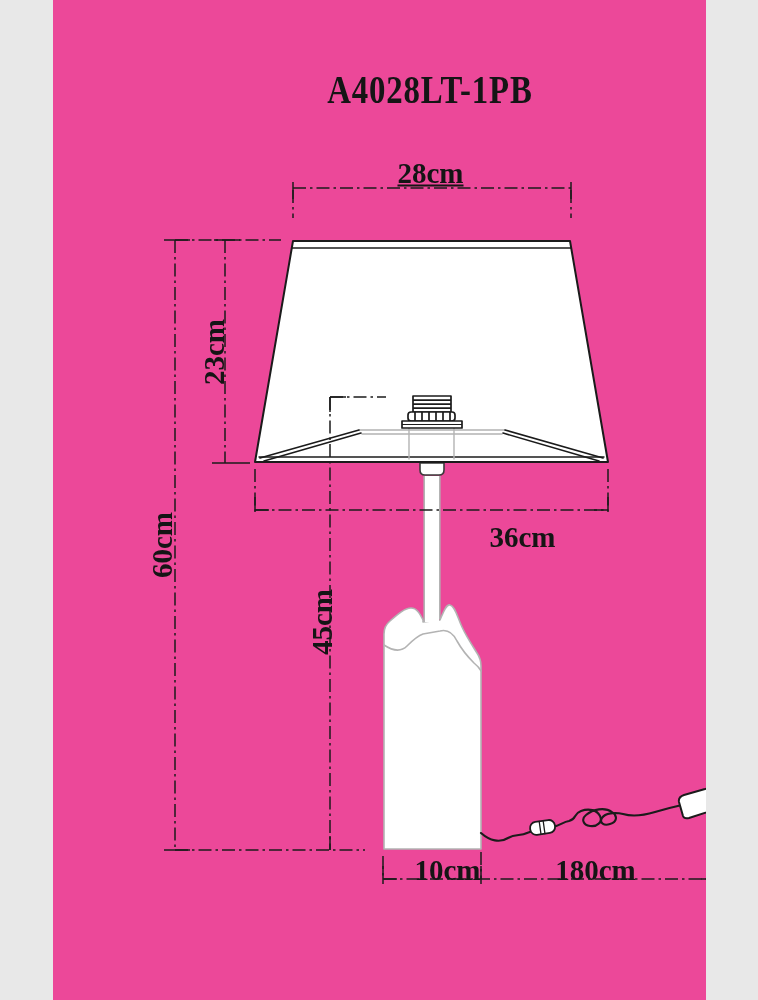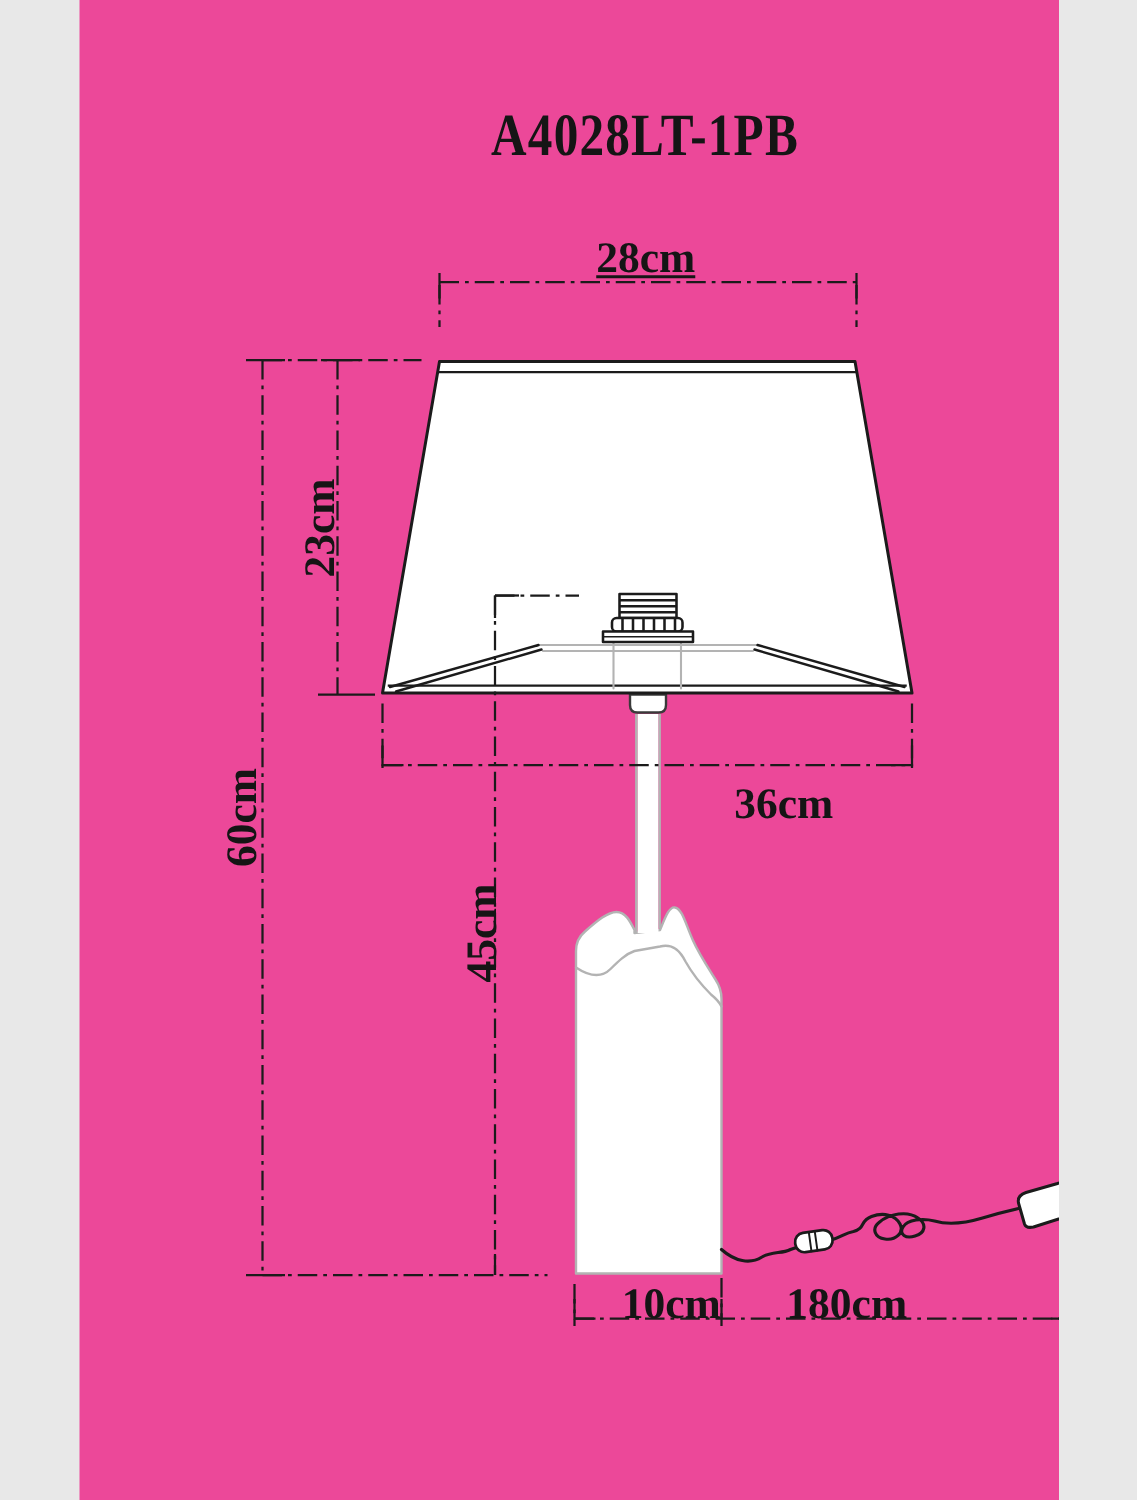--- a/index.html
+++ b/index.html
@@ -184,14 +184,14 @@
   <div class="lbl vert" style="left:161px;top:352px;">23cm</div>
 
   <div class="lbl vert" style="left:109px;top:545px;">60cm</div>
 
   <div class="lbl vert" style="left:269px;top:622px;">45cm</div>
 
   <div class="lbl" style="left:470px;top:499px;margin-top:38px;">36cm</div>
 
   <div class="lbl" style="left:377px;top:870px;margin-left:18px;">10cm</div>
 
-  <div class="lbl" style="left:512px;top:870px;">180cm</div>
+  <div class="lbl" style="left:543px;top:870px;">180cm</div>
 </div>
 
 </body></html>

